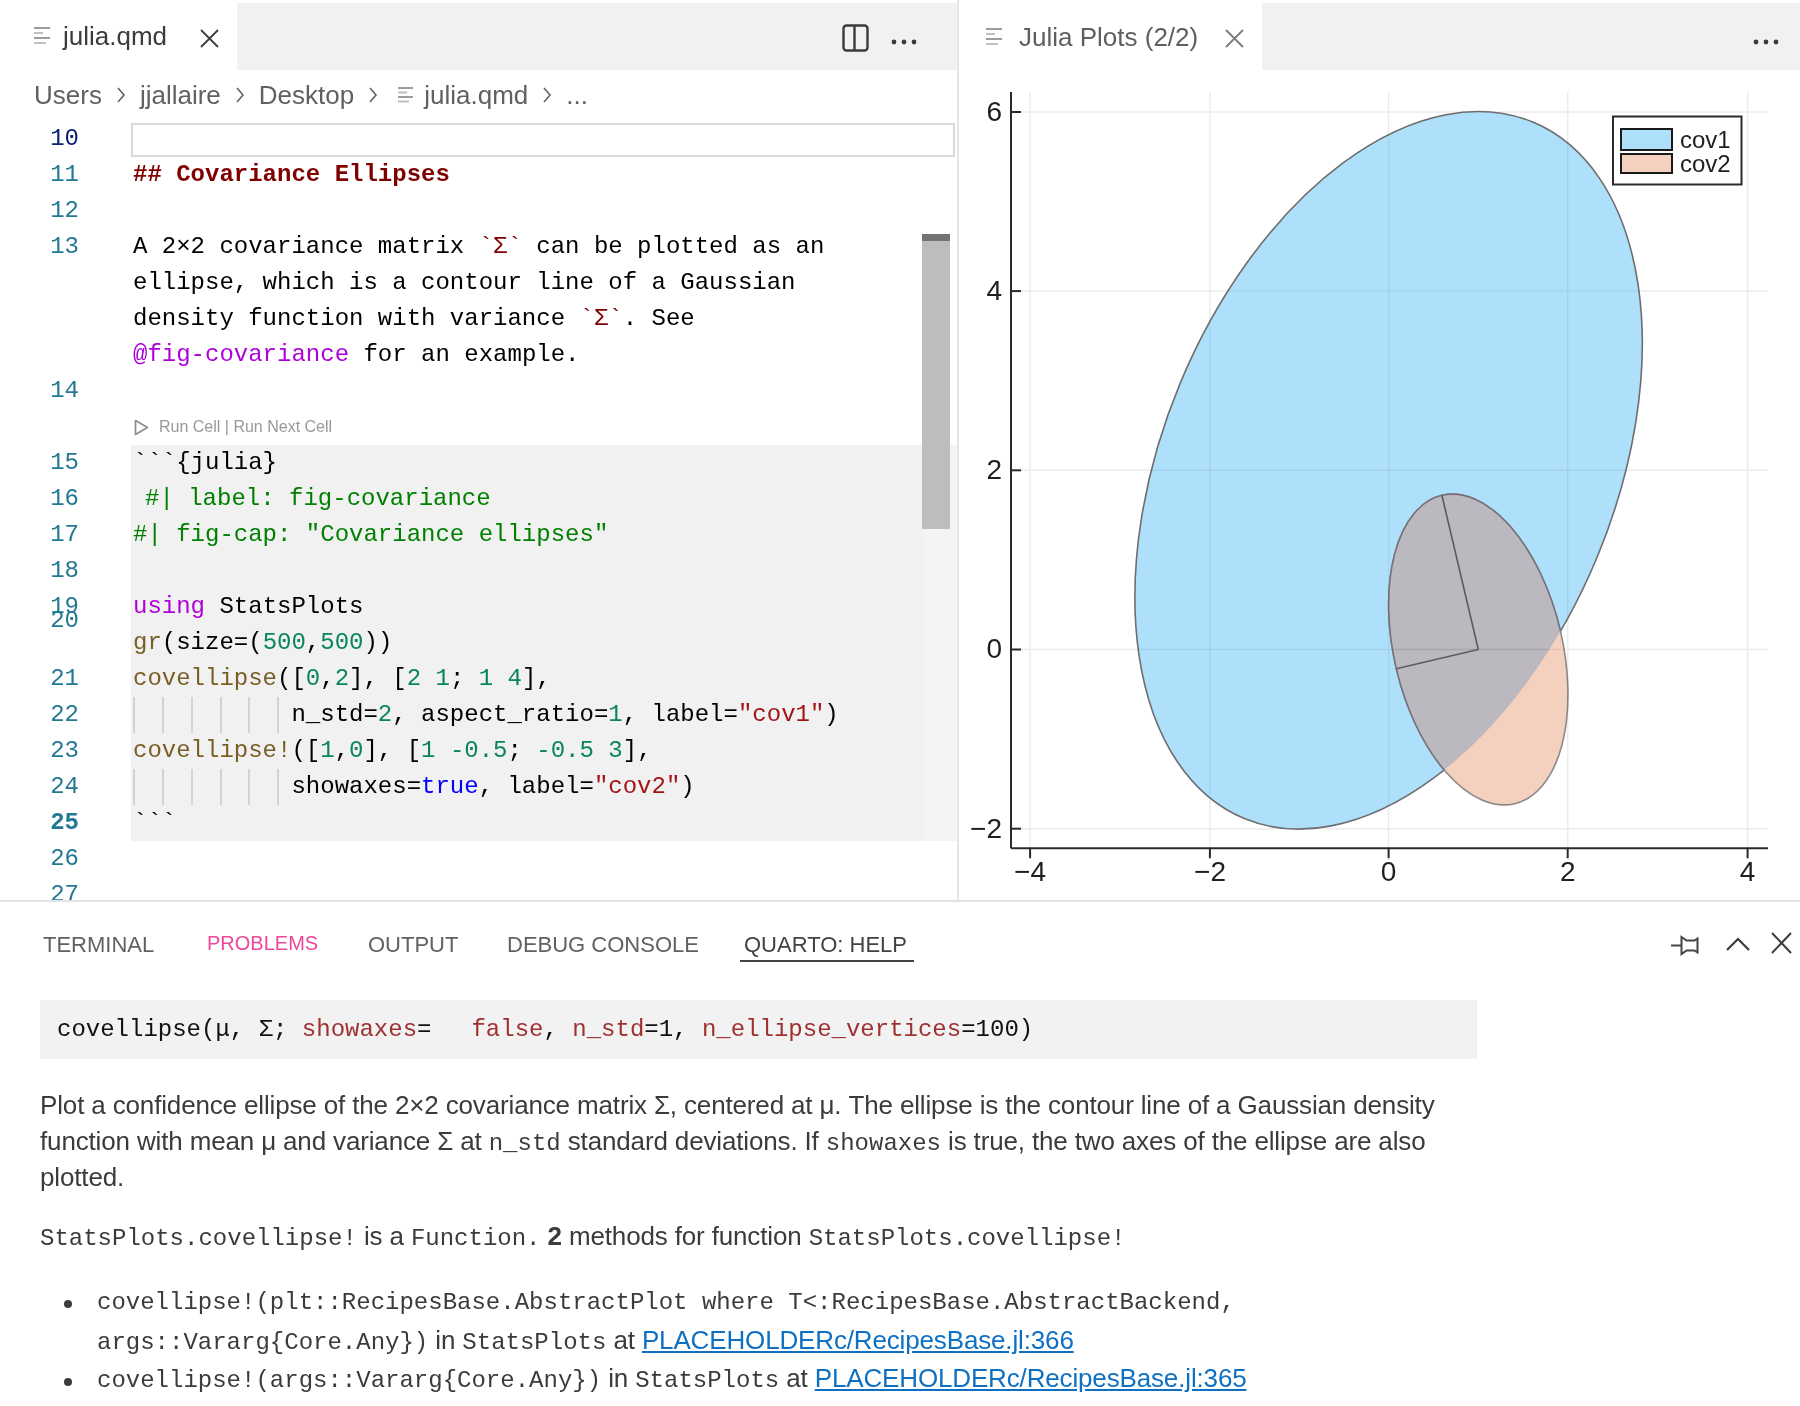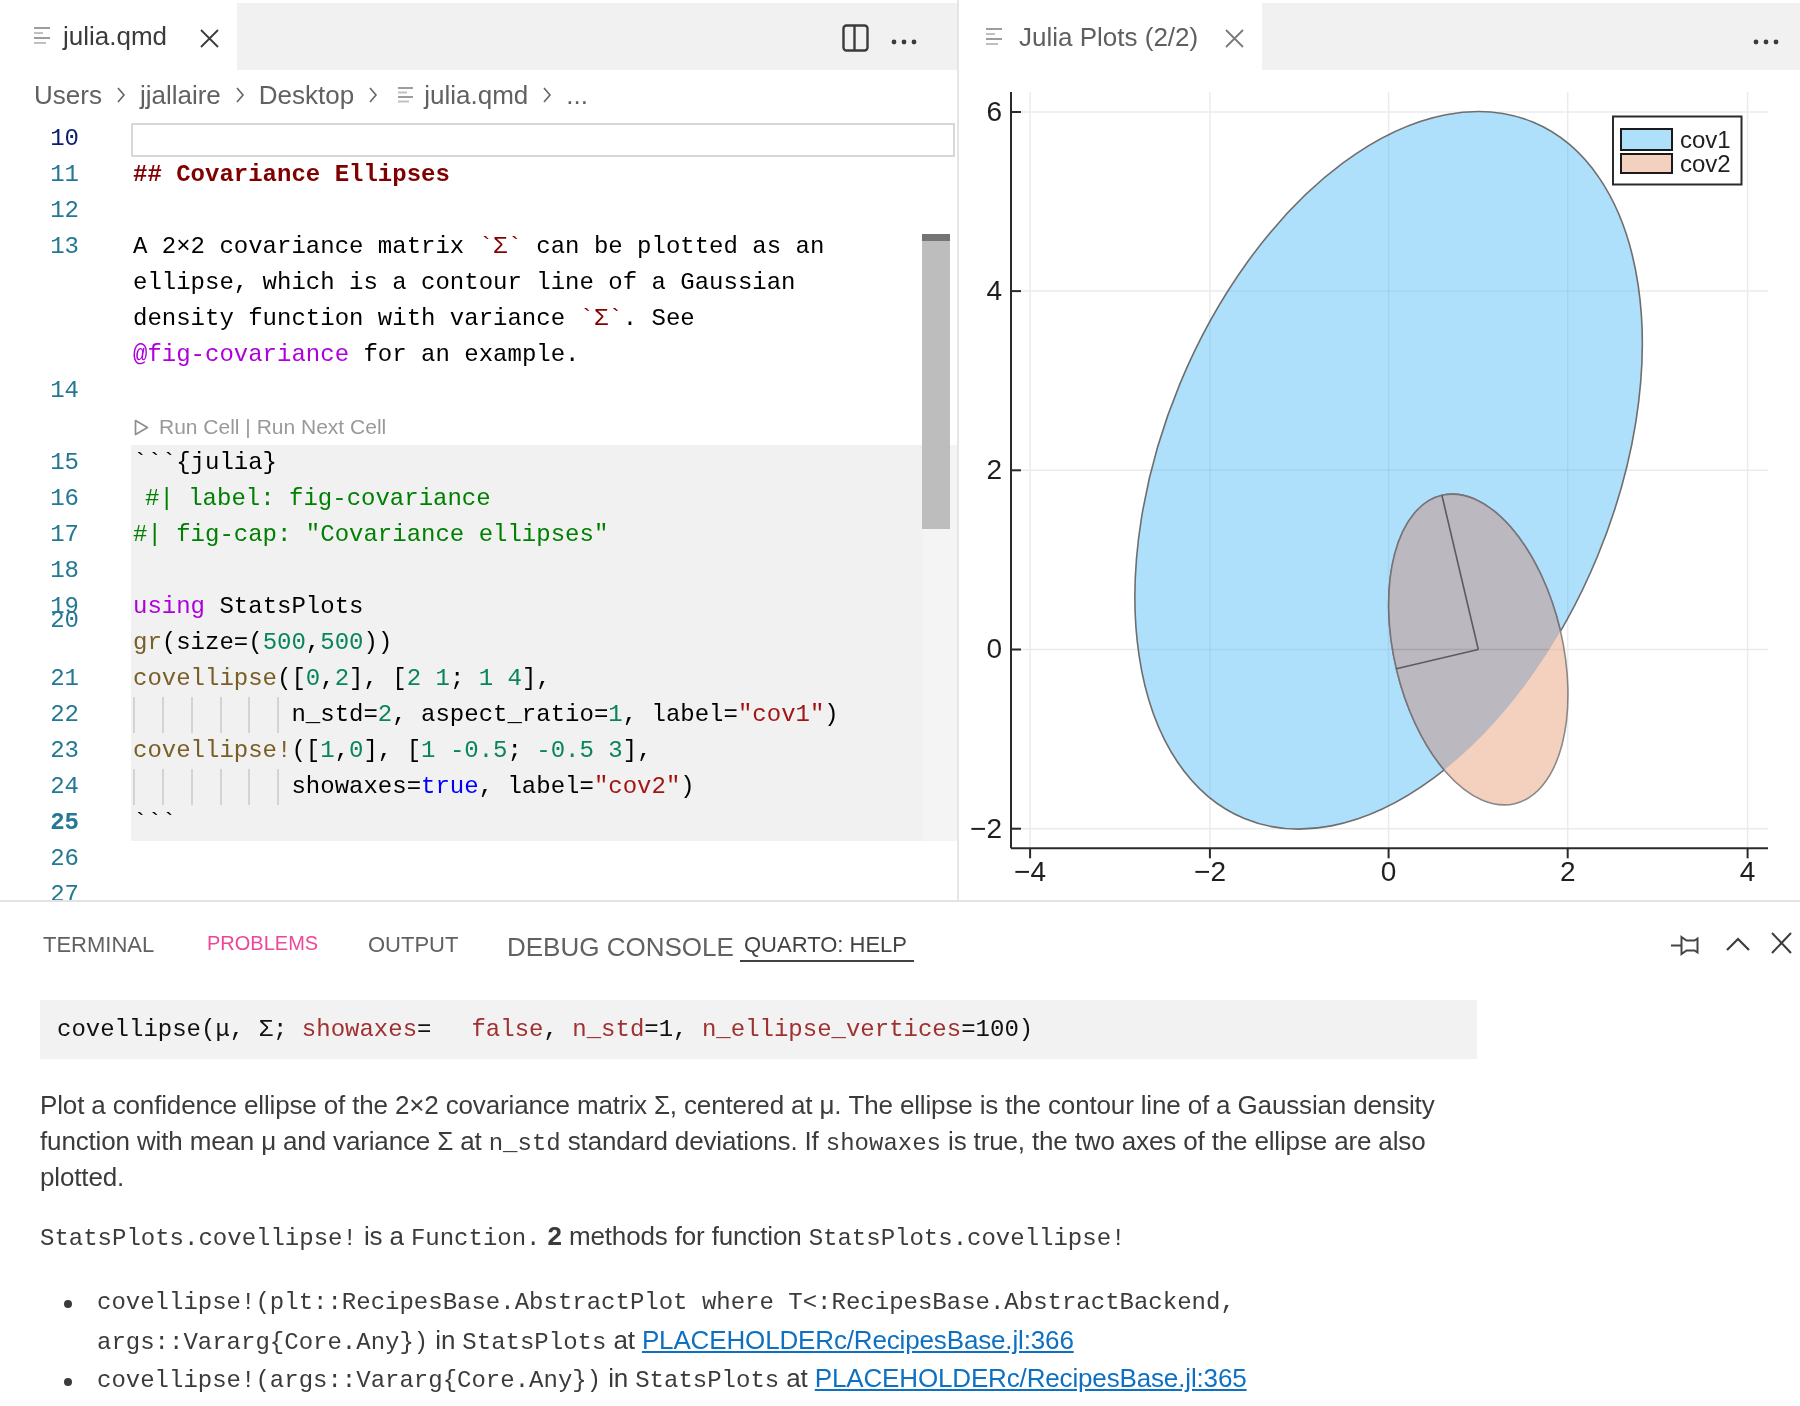--- a/index.html
+++ b/index.html
@@ -94,21 +94,21 @@
 <div class="row" style="top:157px;color:#800000;font-weight:bold;">## Covariance Ellipses</div>
 <div class="row" style="top:229px;">A 2×2 covariance matrix <span class="mrn">`Σ`</span> can be plotted as an</div>
 <div class="row" style="top:265px;">ellipse, which is a contour line of a Gaussian</div>
 <div class="row" style="top:301px;">density function with variance <span class="mrn">`Σ`</span>. See</div>
 <div class="row" style="top:337px;"><span class="kw">@fig-covariance</span> for an example.</div>
 
 <div class="abs" style="left:133px;top:411px;height:32px;display:flex;align-items:center;">
   <svg width="17" height="19" viewBox="0 0 17 19" style="margin-right:9px;">
       <path d="M2.5 2.5 L14.5 9.5 L2.5 16.5 Z" fill="none" stroke="#8e8e8e" stroke-width="1.7" stroke-linejoin="round"></path>
     </svg>
-  <span style="font-size:21px;color:#999999;">Run Cell | Run Next Cell</span>
+  <span style="font-size:16px;color:#999999;">Run Cell | Run Next Cell</span>
 </div>
 <div class="row" style="top:445px;">```{julia}</div>
 <div class="row" style="top:481px;margin-left:12px;"><span class="grn">#| label: fig-covariance</span></div>
 <div class="row" style="top:517px;"><span class="grn">#| fig-cap: "Covariance ellipses"</span></div>
 <div class="row" style="top:589px;"><span class="kw">using</span> StatsPlots</div>
 <div class="row" style="top:625px;"><span class="fn">gr</span>(size=(<span class="num">500</span>,<span class="num">500</span>))</div>
 <div class="row" style="top:661px;"><span class="fn">covellipse</span>([<span class="num">0</span>,<span class="num">2</span>], [<span class="num">2 1</span>; <span class="num">1 4</span>],</div>
 <div class="row" style="top:697px;">           n_std=<span class="num">2</span>, aspect_ratio=<span class="num">1</span>, label=<span class="str">"cov1"</span>)</div>
 <div class="row" style="top:733px;"><span class="fn">covellipse!</span>([<span class="num">1</span>,<span class="num">0</span>], [<span class="num">1 -0.5</span>; <span class="num">-0.5 3</span>],</div>
 <div class="row" style="top:769px;">           showaxes=<span class="blu">true</span>, label=<span class="str">"cov2"</span>)</div>
@@ -233,21 +233,21 @@
   <text x="1680" y="148" font-size="24px" fill="#1f1f1f">cov1</text>
   <text x="1680" y="172" font-size="24px" fill="#1f1f1f">cov2</text>
 </svg>
 
 <div class="abs" style="left:0;top:902px;width:1800px;height:28px;background:#ffffff;"></div>
 <div class="abs" style="left:0;top:900px;width:1800px;height:2px;background:#e3e3e3;"></div>
 
 <div class="abs" style="left:43px;top:932px;font-size:22px;color:#616161;letter-spacing:0px;">TERMINAL</div>
 <div class="abs" style="left:207px;top:932px;font-size:20px;color:#ec4899;letter-spacing:0px;">PROBLEMS</div>
 <div class="abs" style="left:368px;top:932px;font-size:22px;color:#616161;letter-spacing:0px;">OUTPUT</div>
-<div class="abs" style="left:507px;top:932px;font-size:26px;color:#616161;letter-spacing:0px;">DEBUG CONSOLE</div>
+<div class="abs" style="left:507px;top:932px;font-size:22px;color:#616161;letter-spacing:0px;">DEBUG CONSOLE</div>
 <div class="abs" style="left:744px;top:932px;font-size:22px;color:#424242;letter-spacing:0px;">QUARTO: HELP</div>
 <div class="abs" style="left:740px;top:960px;width:174px;height:2px;background:#424242;"></div>
 
 <svg class="abs" style="left:1668px;top:931px;" width="34" height="30" viewBox="0 0 34 30">
   <line x1="3" y1="14.5" x2="13.5" y2="14.5" stroke="#444" stroke-width="2"></line>
   <path d="M13.5 6 L18.5 9.5 L26.5 9.5 L29.5 7.5 L29.5 21.5 L26.5 19.5 L18.5 19.5 L13.5 23 Z" fill="none" stroke="#444" stroke-width="2" stroke-linejoin="miter"></path>
 </svg>
 <svg class="abs" style="left:1725px;top:936px;" width="26" height="16" viewBox="0 0 26 16">
   <path d="M2 14 L13 3 L24 14" fill="none" stroke="#3c3c3c" stroke-width="2.2"></path>
 </svg>

